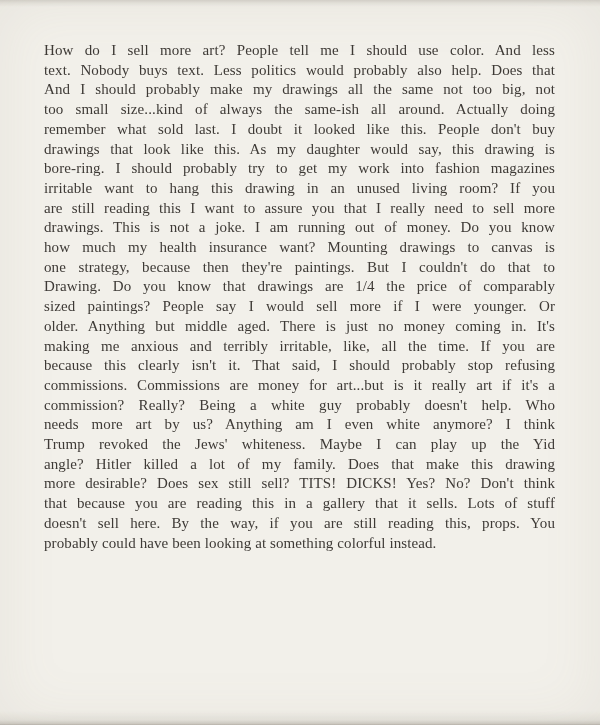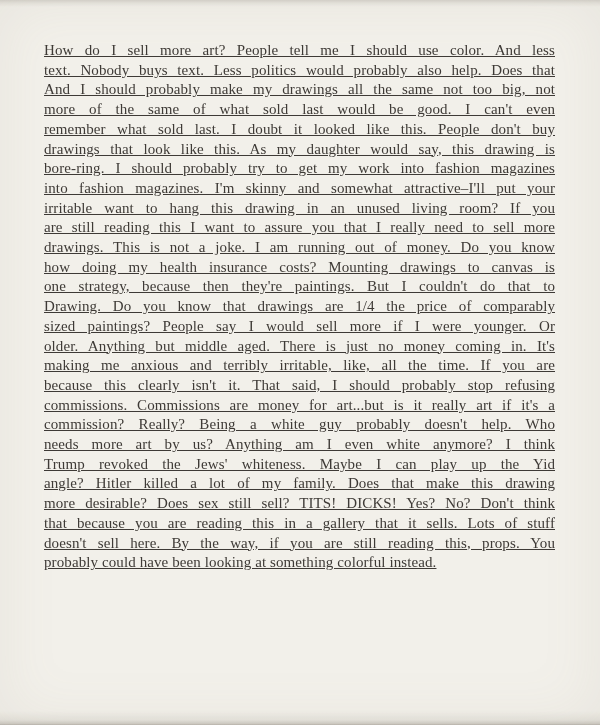--- a/index.html
+++ b/index.html
@@ -51,43 +51,41 @@
     right: 45px;
     color: var(--ink, #3e3a36);
     font-size: 15px;
     line-height: 19.7px;
     letter-spacing: 0.1px;
   }
   .text-line {
     text-align: justify;
     text-align-last: justify;
     white-space: normal;
-    text-decoration: underline;
   }
   .text-line:last-child {
     text-align-last: left;
   }
 </style>
 </head>
 <body>
 
 <div id="stage" style="--paper: #f2f0ea; --ink: #3e3a36;">
   <div id="text-block">
       <div class="text-line">How do I sell more art? People tell me I should use color. And less</div>
       <div class="text-line">text. Nobody buys text. Less politics would probably also help. Does that</div>
       <div class="text-line">And I should probably make my drawings all the same not too big, not</div>
-      <div class="text-line">more of the same of what sold last would be good. I can't even</div>
+      <div class="text-line">too small size...kind of always the same-ish all around. Actually doing</div>
       <div class="text-line">remember what sold last. I doubt it looked like this. People don't buy</div>
       <div class="text-line">drawings that look like this. As my daughter would say, this drawing is</div>
       <div class="text-line">bore-ring. I should probably try to get my work into fashion magazines</div>
-      <div class="text-line">into fashion magazines. I'm skinny and somewhat attractive–I'll put your</div>
       <div class="text-line">irritable want to hang this drawing in an unused living room? If you</div>
       <div class="text-line">are still reading this I want to assure you that I really need to sell more</div>
       <div class="text-line">drawings. This is not a joke. I am running out of money. Do you know</div>
-      <div class="text-line">how doing my health insurance costs? Mounting drawings to canvas is</div>
+      <div class="text-line">how much my health insurance want? Mounting drawings to canvas is</div>
       <div class="text-line">one strategy, because then they're paintings. But I couldn't do that to</div>
       <div class="text-line">Drawing. Do you know that drawings are 1/4 the price of comparably</div>
       <div class="text-line">sized paintings? People say I would sell more if I were younger. Or</div>
       <div class="text-line">older. Anything but middle aged. There is just no money coming in. It's</div>
       <div class="text-line">making me anxious and terribly irritable, like, all the time. If you are</div>
       <div class="text-line">because this clearly isn't it. That said, I should probably stop refusing</div>
       <div class="text-line">commissions. Commissions are money for art...but is it really art if it's a</div>
       <div class="text-line">commission? Really? Being a white guy probably doesn't help. Who</div>
       <div class="text-line">needs more art by us? Anything am I even white anymore? I think</div>
       <div class="text-line">Trump revoked the Jews' whiteness. Maybe I can play up the Yid</div>

